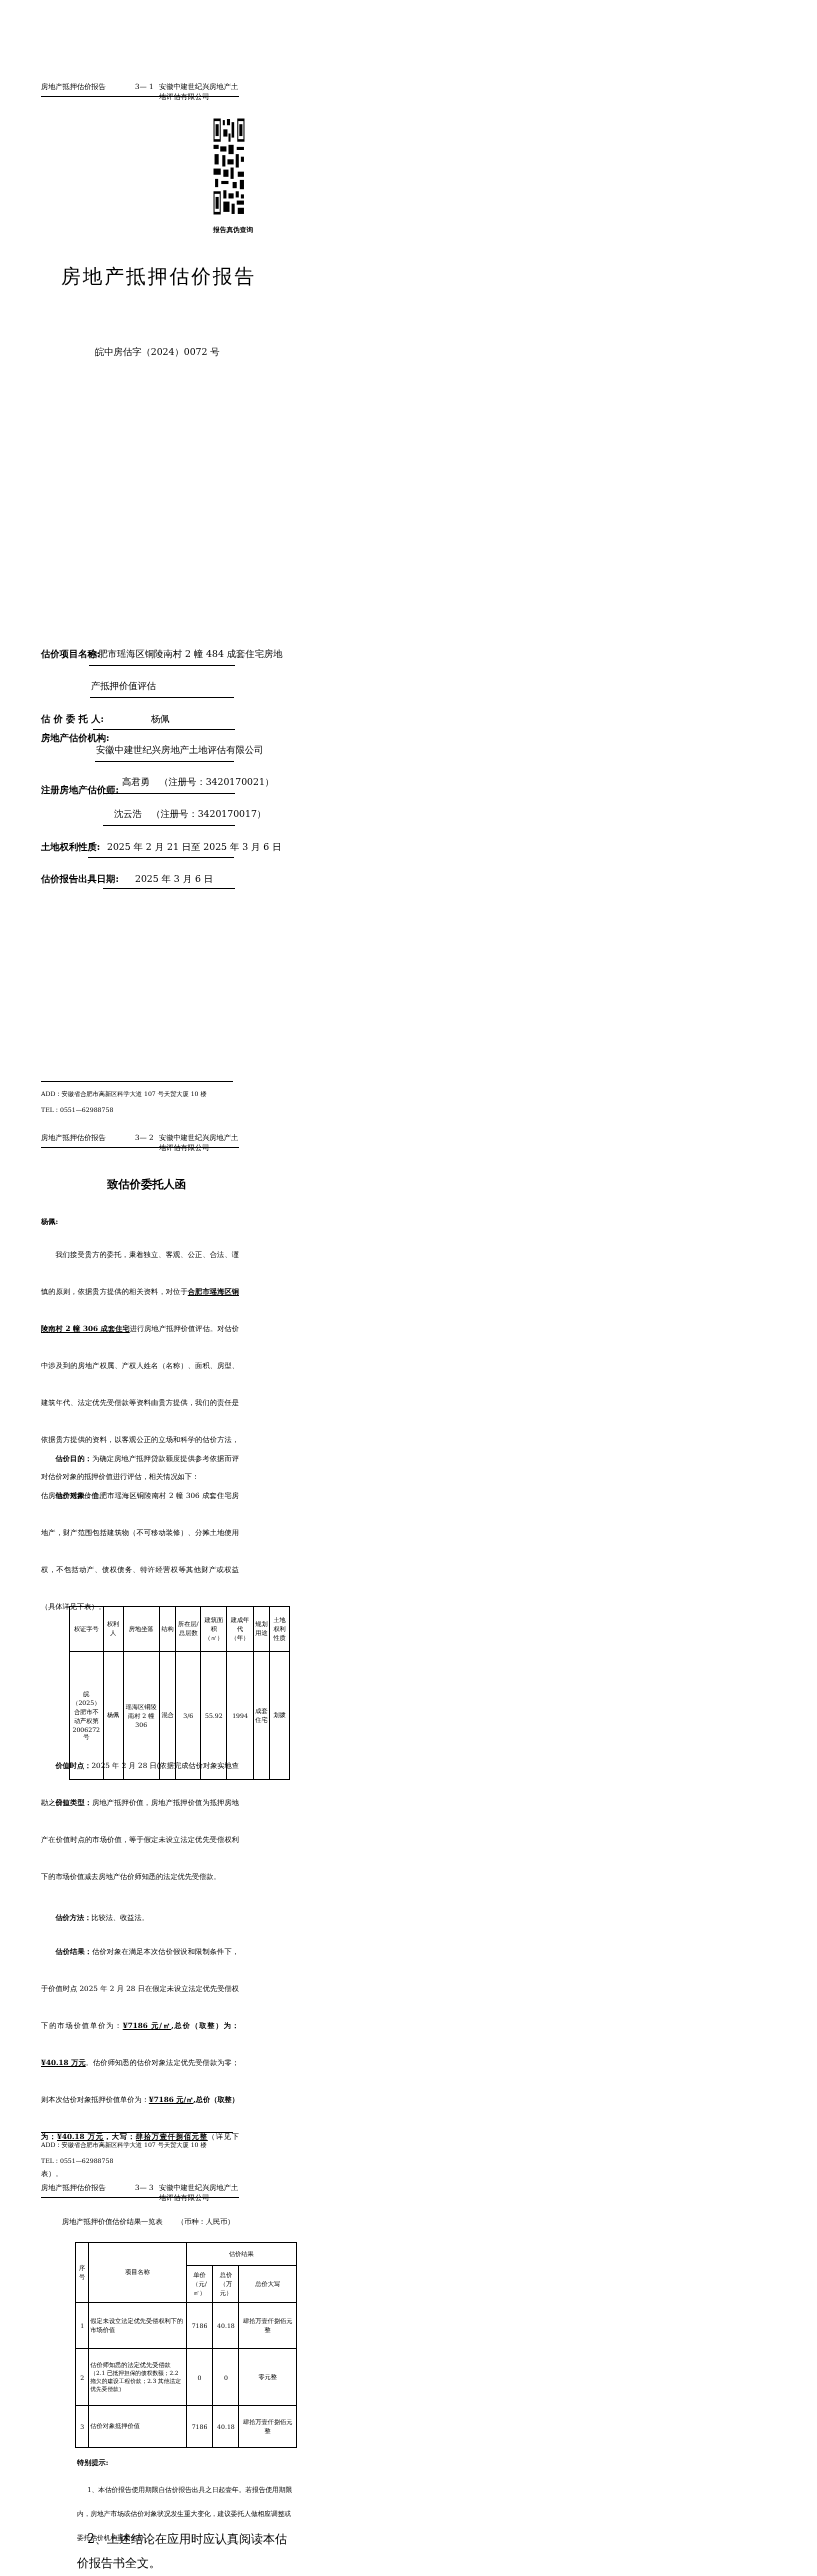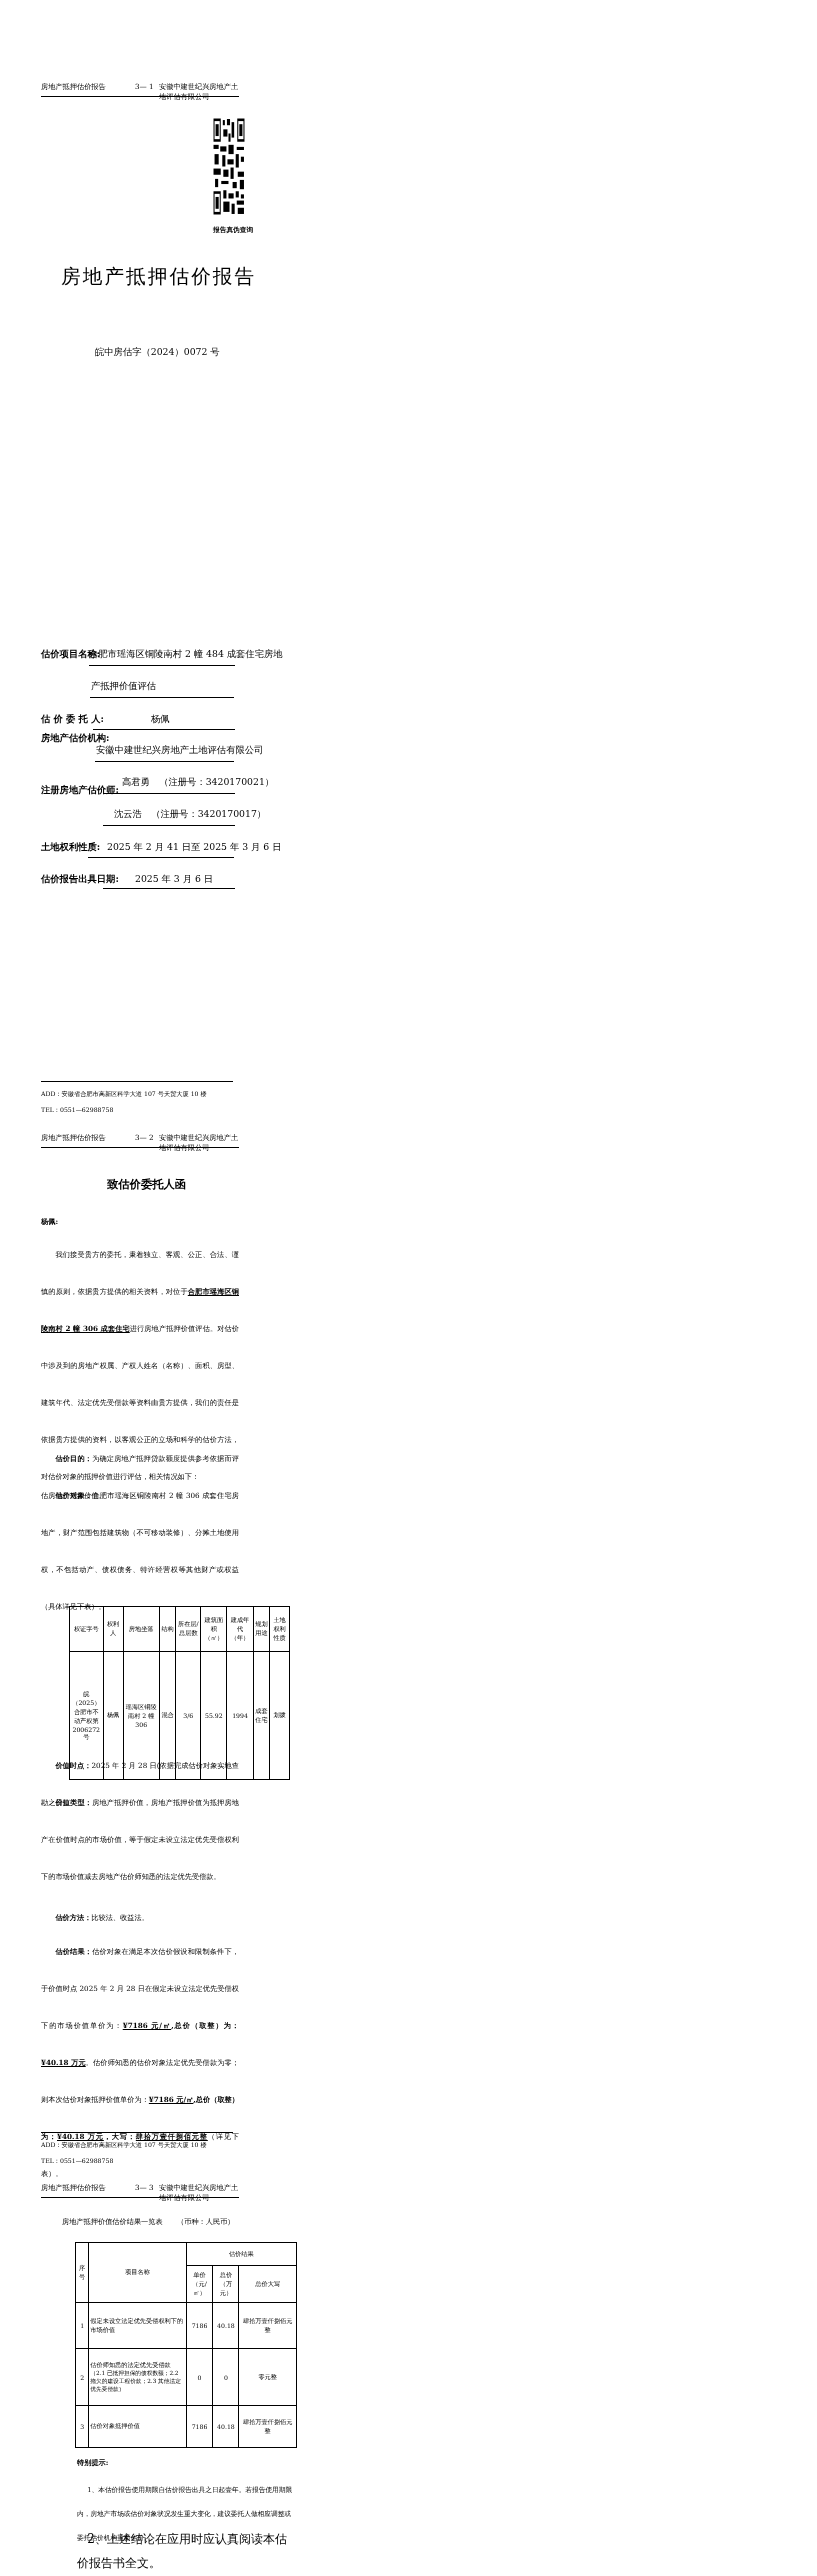--- a/index.html
+++ b/index.html
@@ -112,21 +112,21 @@
 <div class="fval" style="left:96px;top:744px;">安徽中建世纪兴房地产土地评估有限公司</div>
 <div class="uline" style="left:95px;top:761px;width:139px;"></div>
 
 <div class="field" style="top:784px;">注册房地产估价师:</div>
 <div class="fval" style="left:114px;top:776px;margin-left:8px;">高君勇　（注册号：3420170021）</div>
 <div class="uline" style="left:103px;top:793px;width:132px;"></div>
 <div class="fval" style="left:114px;top:808px;">沈云浩　（注册号：3420170017）</div>
 <div class="uline" style="left:103px;top:825px;width:132px;"></div>
 
 <div class="field" style="top:841px;">土地权利性质:</div>
-<div class="fval" style="left:107px;top:841px;">2025 年 2 月 41 日至 2025 年 3 月 6 日</div>
+<div class="fval" style="left:107px;top:841px;">2025 年 2 月 21 日至 2025 年 3 月 6 日</div>
 <div class="uline" style="left:88px;top:857px;width:146px;"></div>
 
 <div class="field" style="top:873px;">估价报告出具日期:</div>
 <div class="fval" style="left:135px;top:873px;">2025 年 3 月 6 日</div>
 
 <div class="uline" style="left:103px;top:888px;width:132px;"></div>
 
 <div class="pagefoot" style="top:1081px;">
   <div class="rule"></div>
   <span class="add">ADD：安徽省合肥市高新区科学大道 107 号天贸大厦 10 楼</span>

